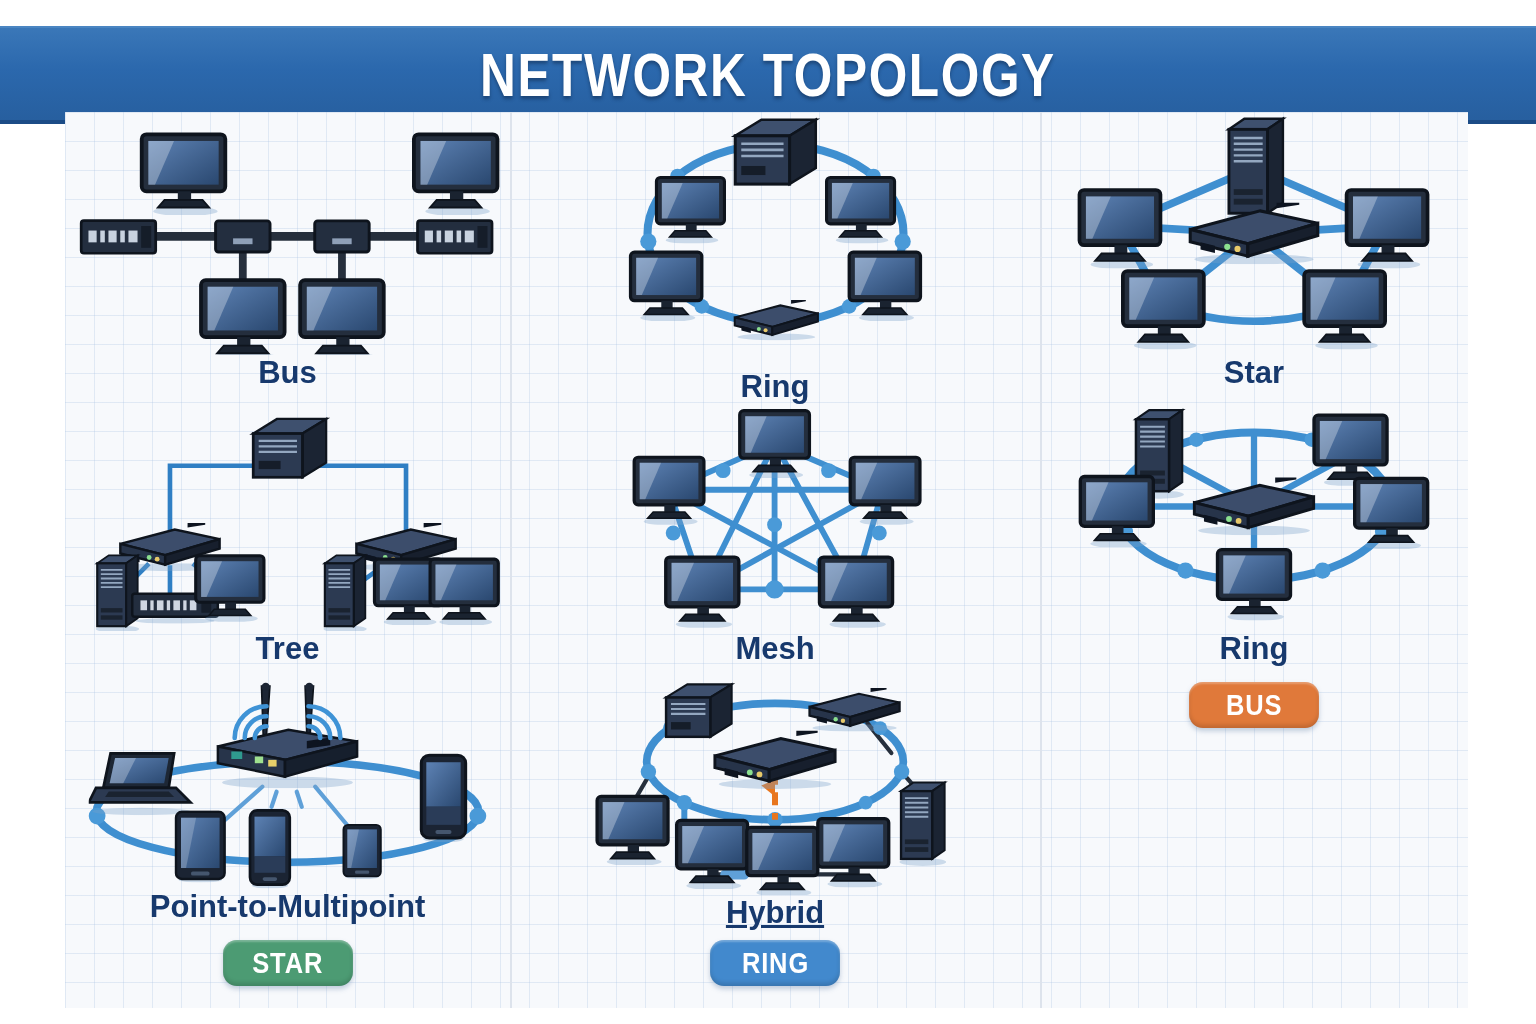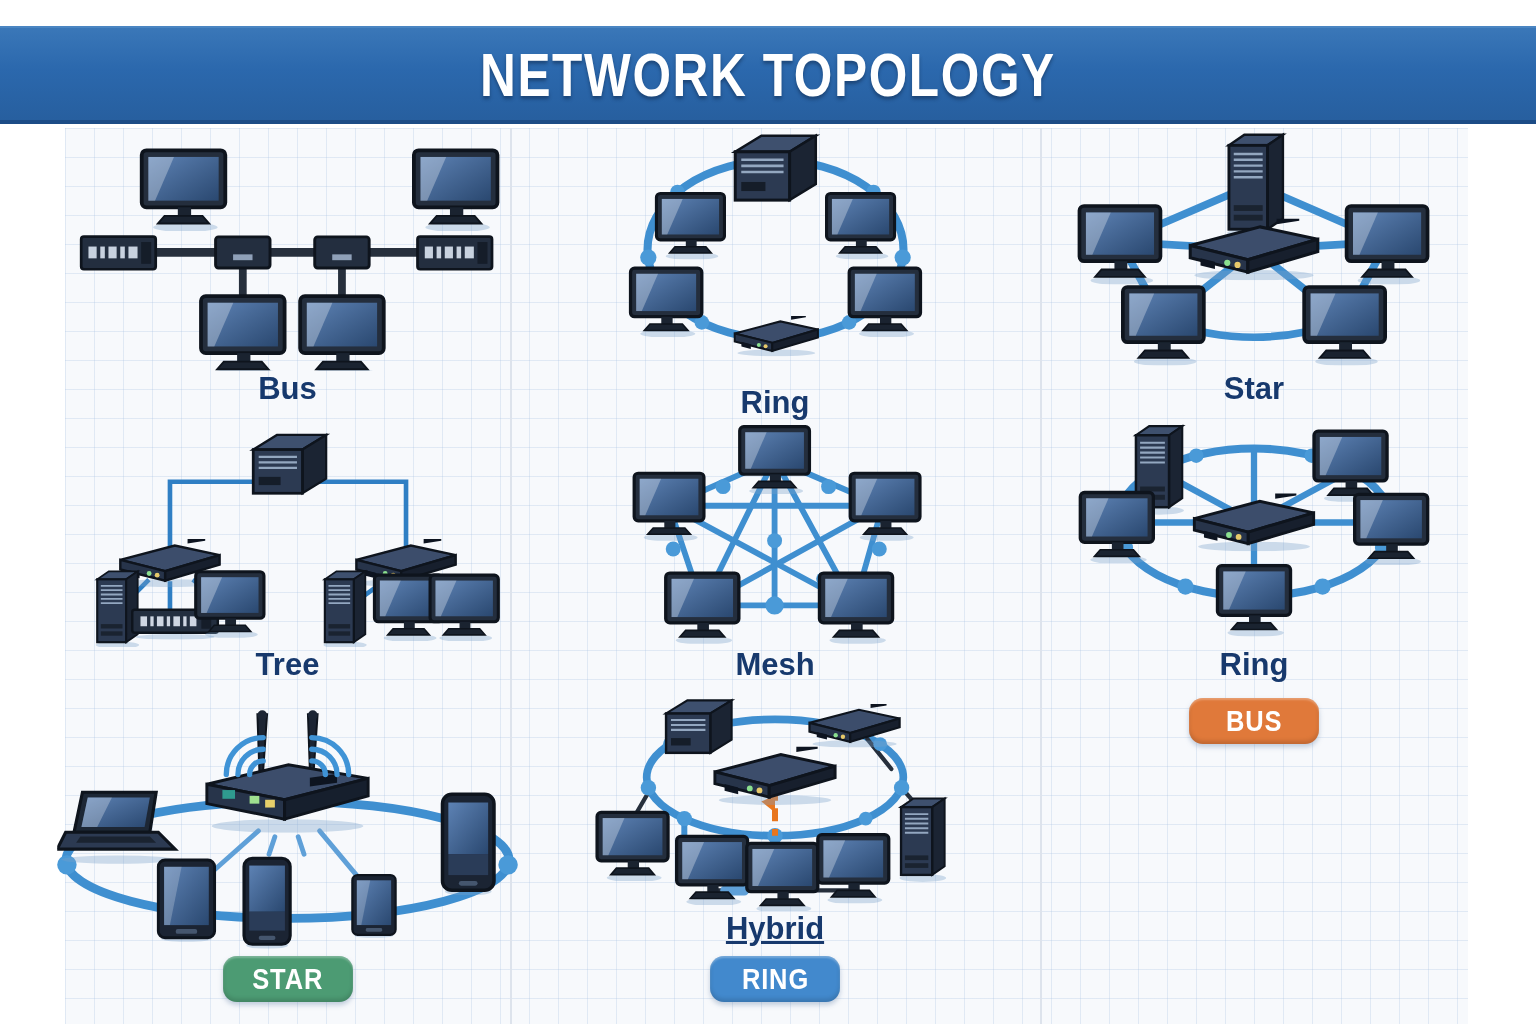--- a/index.html
+++ b/index.html
@@ -15,21 +15,21 @@
     border-top:2px solid #4a85c2;border-bottom:4px solid #1c4c86;
     display:flex;align-items:center;justify-content:center;box-sizing:border-box;
   }
   .header-title{
     color:#ffffff;font-size:62px;font-weight:700;letter-spacing:2px;
     transform:scaleX(0.8);white-space:nowrap;
     text-shadow:0 3px 4px rgba(10,30,60,.45);
   }
   
   .panel{
-    position:absolute;left:65px;top:128px;width:1403px;height:896px;
+    position:absolute;left:65px;top:112px;width:1403px;height:896px;
     background-color:#f7f9fc;
     background-image:
       linear-gradient(rgba(176,200,228,0.33) 1px,transparent 1px),
       linear-gradient(90deg,rgba(176,200,228,0.33) 1px,transparent 1px);
     background-size:29px 29px;
     display:grid;
     grid-template-columns:445px 530px 428px;
     grid-template-rows:288px 276px 258px 74px;
   }
   .vdivider{position:absolute;top:0;bottom:0;width:2px;background:#dde3ec;}
@@ -374,20 +374,21 @@
       </g>
       <g>
         <use href="#wifi" x="-26" y="-22" width="52" height="52" transform="translate(312,52)"></use>
       </g>
       <use href="#laptop" x="28" y="90" width="130" height="76"></use>
       <use href="#tablet" x="130" y="160" width="62" height="86"></use>
       <use href="#phone" x="218" y="158" width="52" height="95"></use>
       <use href="#tablet" x="330" y="176" width="48" height="66"></use>
       <use href="#phone" x="422" y="92" width="58" height="106"></use>
     </svg>
+    <div class="topo-label">Point-to-Multipoint</div>
   </div>
 
   <div class="cell cell-hybrid">
     <svg class="diagram" width="424" height="252" viewBox="0 0 428 256">
       <ellipse cx="214" cy="100" rx="150" ry="68" fill="none" stroke="#3f8fd0" stroke-width="9"></ellipse>
       <g stroke="#262f3c" stroke-width="5" stroke-linecap="round">
         <line x1="68" y1="114" x2="50" y2="145"></line>
         <line x1="362" y1="112" x2="388" y2="142"></line>
         <line x1="322" y1="55" x2="350" y2="90"></line>
         <line x1="140" y1="232" x2="300" y2="232"></line>

